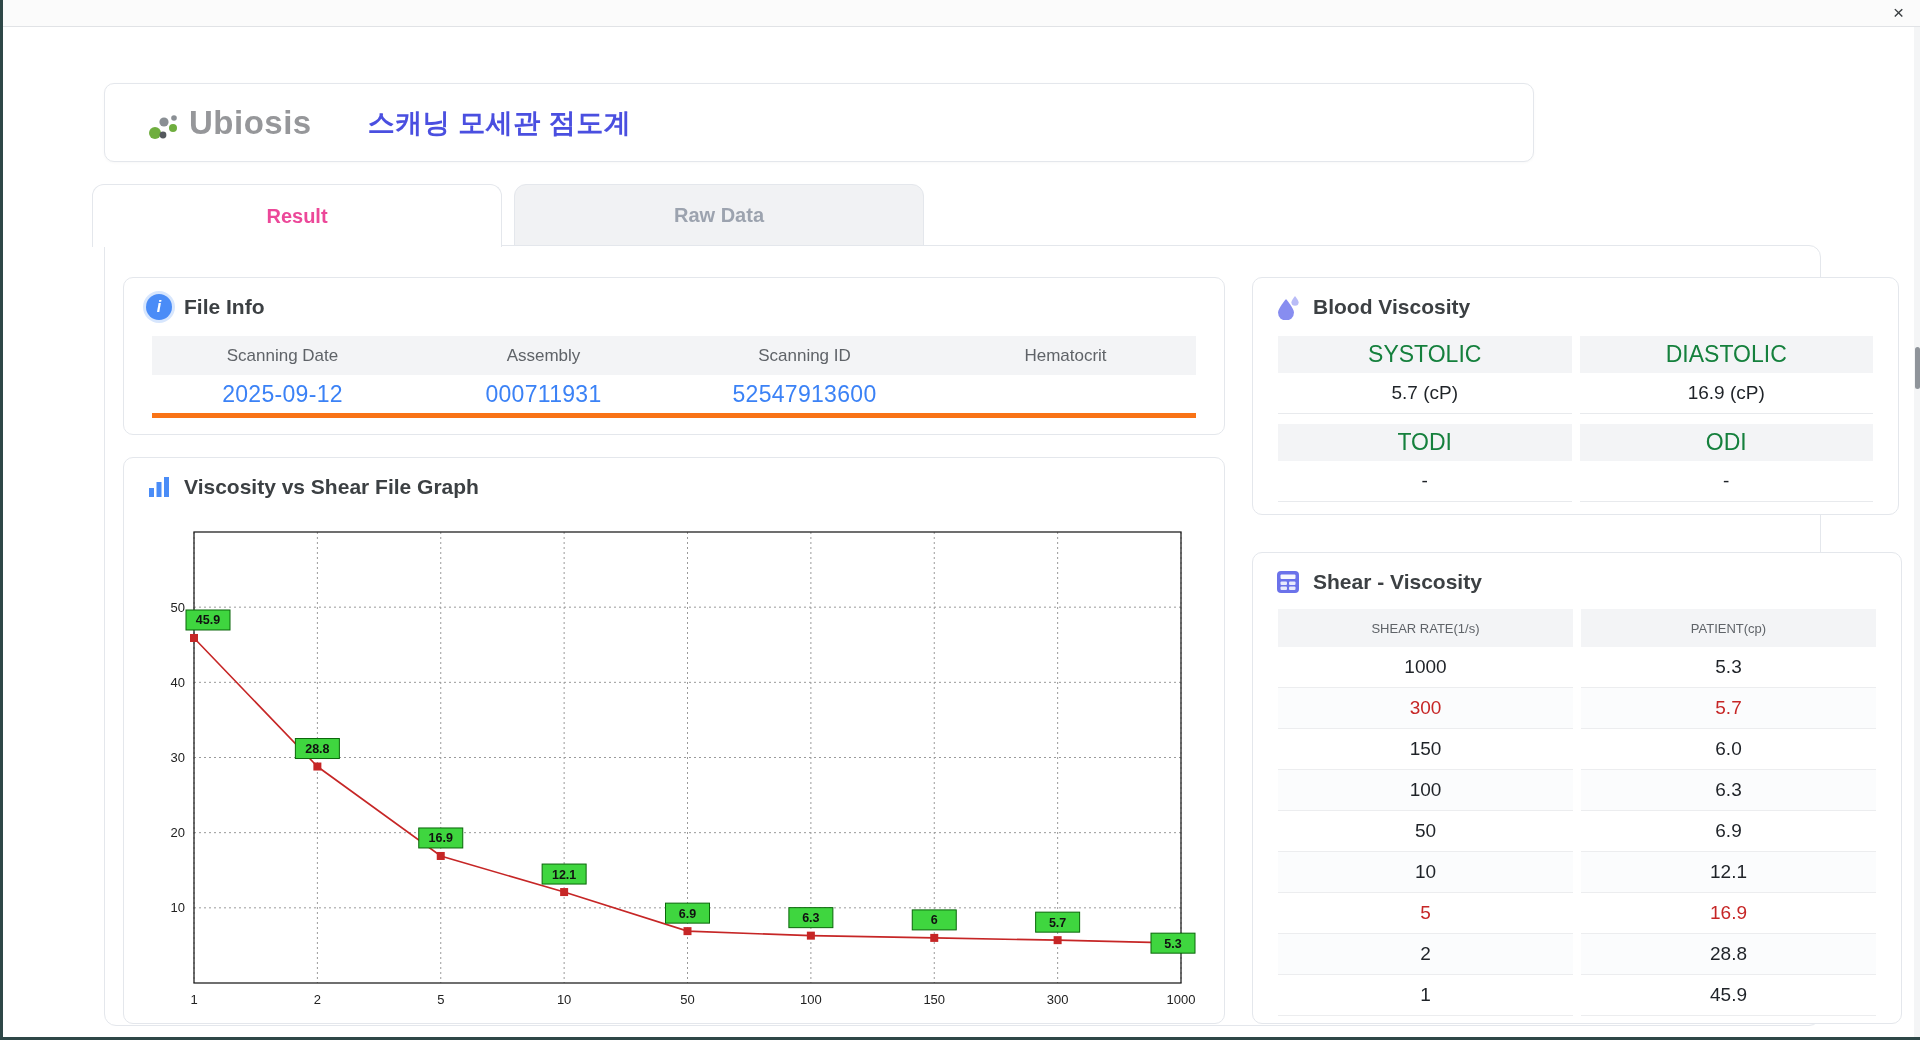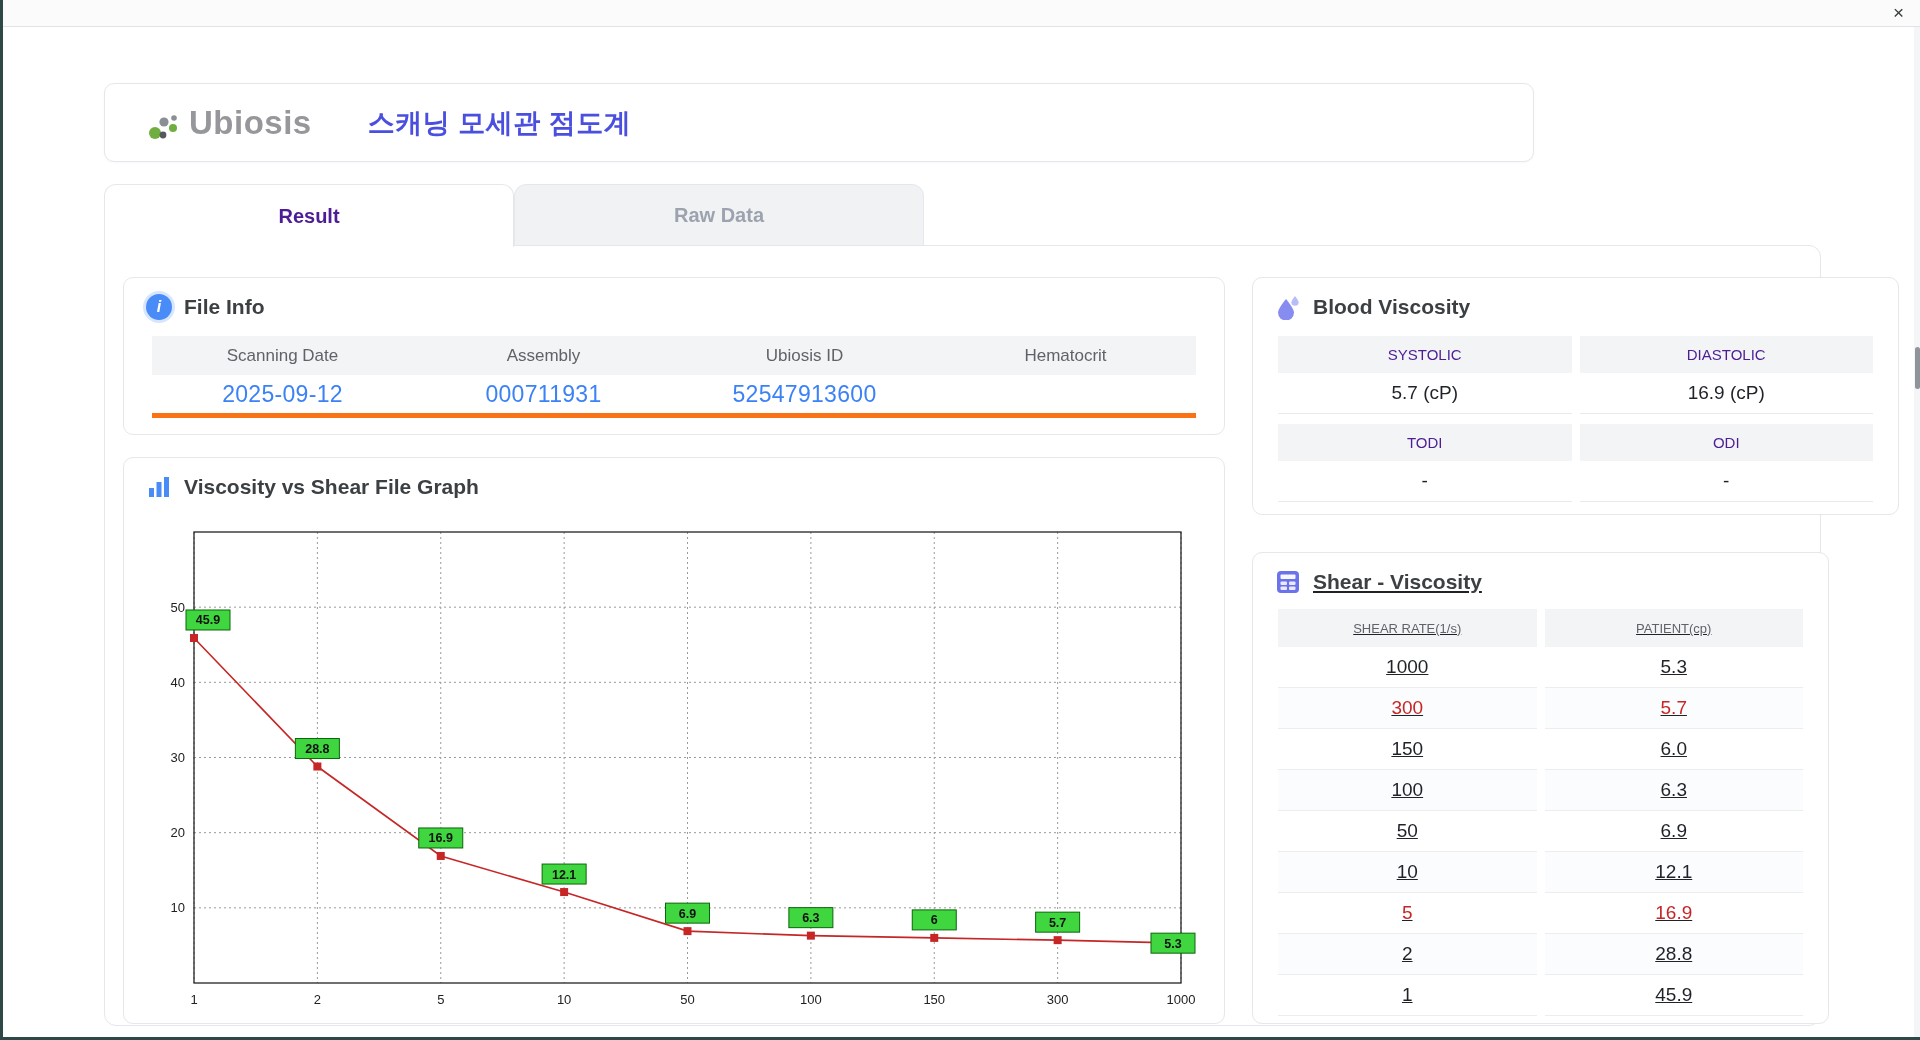--- a/index.html
+++ b/index.html
@@ -26,34 +26,34 @@
   .logo-text { font-size:33px; font-weight:bold; color:#96979a; letter-spacing:0.5px; }
   .app-title { margin-left:56px; font-size:27px; font-weight:bold; color:#4a4fe0; letter-spacing:0.5px; }
 
   
   .tab {
     position:absolute; top:184px; height:62px; width:410px;
     display:flex; align-items:center; justify-content:center;
     font-size:20px; font-weight:bold; cursor:pointer;
     border:1px solid #e4e7ec; border-radius:12px 12px 0 0;
   }
-  .tab-result { left:104px; height:63px; background:#fff; color:#4c1d95; border-bottom:none; z-index:3; }
+  .tab-result { left:92px; height:63px; background:#fff; color:#ec4899; border-bottom:none; z-index:3; }
   .tab-raw    { left:514px; background:#f1f2f4; color:#9ca3af; z-index:1; }
 
   
   .main {
     position:absolute; left:104px; top:245px; width:1717px; height:781px;
     border:1px solid #e4e7ec; border-radius:0 12px 12px 12px; background:#fff; z-index:2;
   }
 
   .panel { position:absolute; border:1px solid #e4e7ec; border-radius:10px; background:#fff; }
   .panel-fileinfo { left:18px;   top:31px;  width:1102px; height:158px; }
   .panel-graph    { left:18px;   top:211px; width:1102px; height:567px; }
   .panel-blood    { left:1147px; top:31px;  width:647px;  height:238px; }
-  .panel-shear    { left:1147px; top:306px; width:577px;  height:472px;text-decoration:underline; }
+  .panel-shear    { left:1147px; top:306px; width:650px;  height:472px; }
 
   .panel-header { display:flex; align-items:center; gap:12px; padding:16px 22px 12px 22px; }
   .panel-title  { font-size:21px; font-weight:bold; color:#3c4043; }
 
   .icon-info {
     width:26px; height:26px; border-radius:50%; background:#4a8cf7;
     color:#fff; font-size:16px; font-weight:bold; font-style:italic;
     display:flex; align-items:center; justify-content:center;
     box-shadow:0 0 0 3px rgba(74,140,247,0.22);
   }
@@ -64,21 +64,21 @@
   .fi-field  { flex:1; }
   .fi-label  { height:39px; background:#f3f4f6; display:flex; align-items:center; justify-content:center;
                font-size:17px; color:#5f6368; }
   .fi-value  { height:43px; display:flex; align-items:center; justify-content:center;
                font-size:23px; color:#3b82f6; border-bottom:5px solid #f97316; letter-spacing:0.3px; }
 
   
   .bv-grid { display:flex; gap:8px; padding:4px 25px 0 25px; }
   .bv-col  { flex:1; }
   .bv-label{ height:37px; background:#f3f4f6; display:flex; align-items:center; justify-content:center;
-             font-size:15px; color:#4c1d95; }
+             font-size:23px; color:#15803d; }
   .bv-value{ height:41px; display:flex; align-items:center; justify-content:center;
              font-size:19px; color:#1f2328; border-bottom:1px solid #e8eaed; }
   .bv-gap  { height:10px; }
 
   
   .sv-table { padding:2px 25px 0 25px; }
   .sv-row, .sv-head { display:flex; gap:8px; }
   .sv-cell { flex:1; display:flex; align-items:center; justify-content:center; }
   .sv-head .sv-cell { height:38px; background:#f3f4f6; font-size:13px; color:#5f6368; }
   .sv-row  .sv-cell { height:41px; font-size:19px; color:#1f2328; border-bottom:1px solid #ecedef; }
@@ -130,21 +130,21 @@
     <div class="fi-fields">
       <div class="fi-field">
         <div class="fi-label">Scanning Date</div>
         <div class="fi-value">2025-09-12</div>
       </div>
       <div class="fi-field">
         <div class="fi-label">Assembly</div>
         <div class="fi-value">000711931</div>
       </div>
       <div class="fi-field">
-        <div class="fi-label">Ubiosis ID</div>
+        <div class="fi-label">Scanning ID</div>
         <div class="fi-value">52547913600</div>
       </div>
       <div class="fi-field">
         <div class="fi-label">Hematocrit</div>
         <div class="fi-value"></div>
       </div>
     </div>
   </div>
 
   <div class="panel panel-graph">

